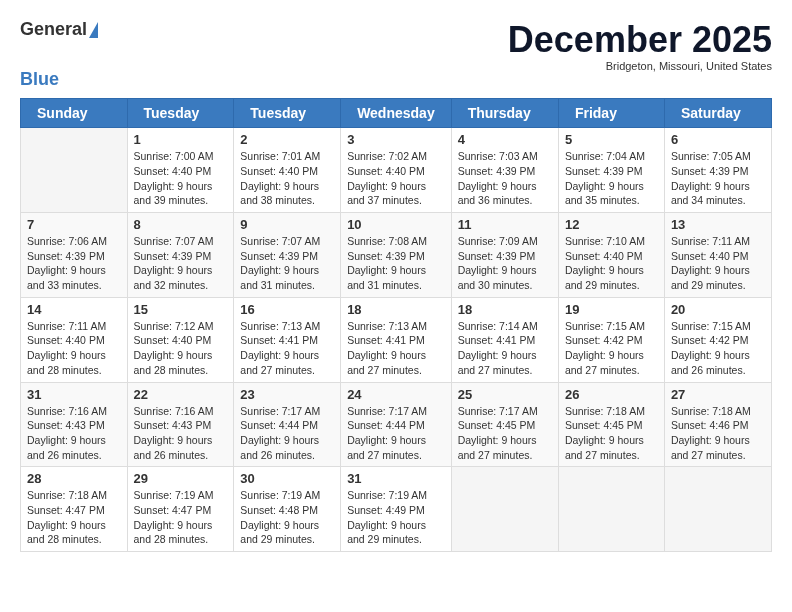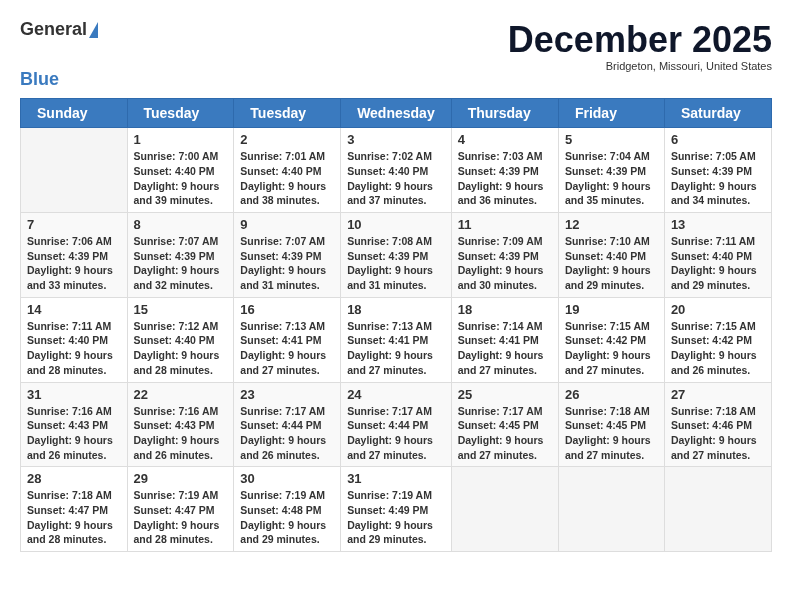--- a/index.html
+++ b/index.html
@@ -65,21 +65,20 @@
     .day-number {
       font-weight: bold;
       font-size: 13px;
       display: block;
       margin-bottom: 2px;
     }
     .day-info {
       font-size: 10.5px;
       line-height: 1.4;
       color: #333;
-      font-weight: bold;
     }
     .empty-cell {
       background: #f5f5f5 !important;
     }
     .logo-wrap {
       display: flex;
       align-items: center;
     }
     .logo-text-wrap {
       display: flex;

